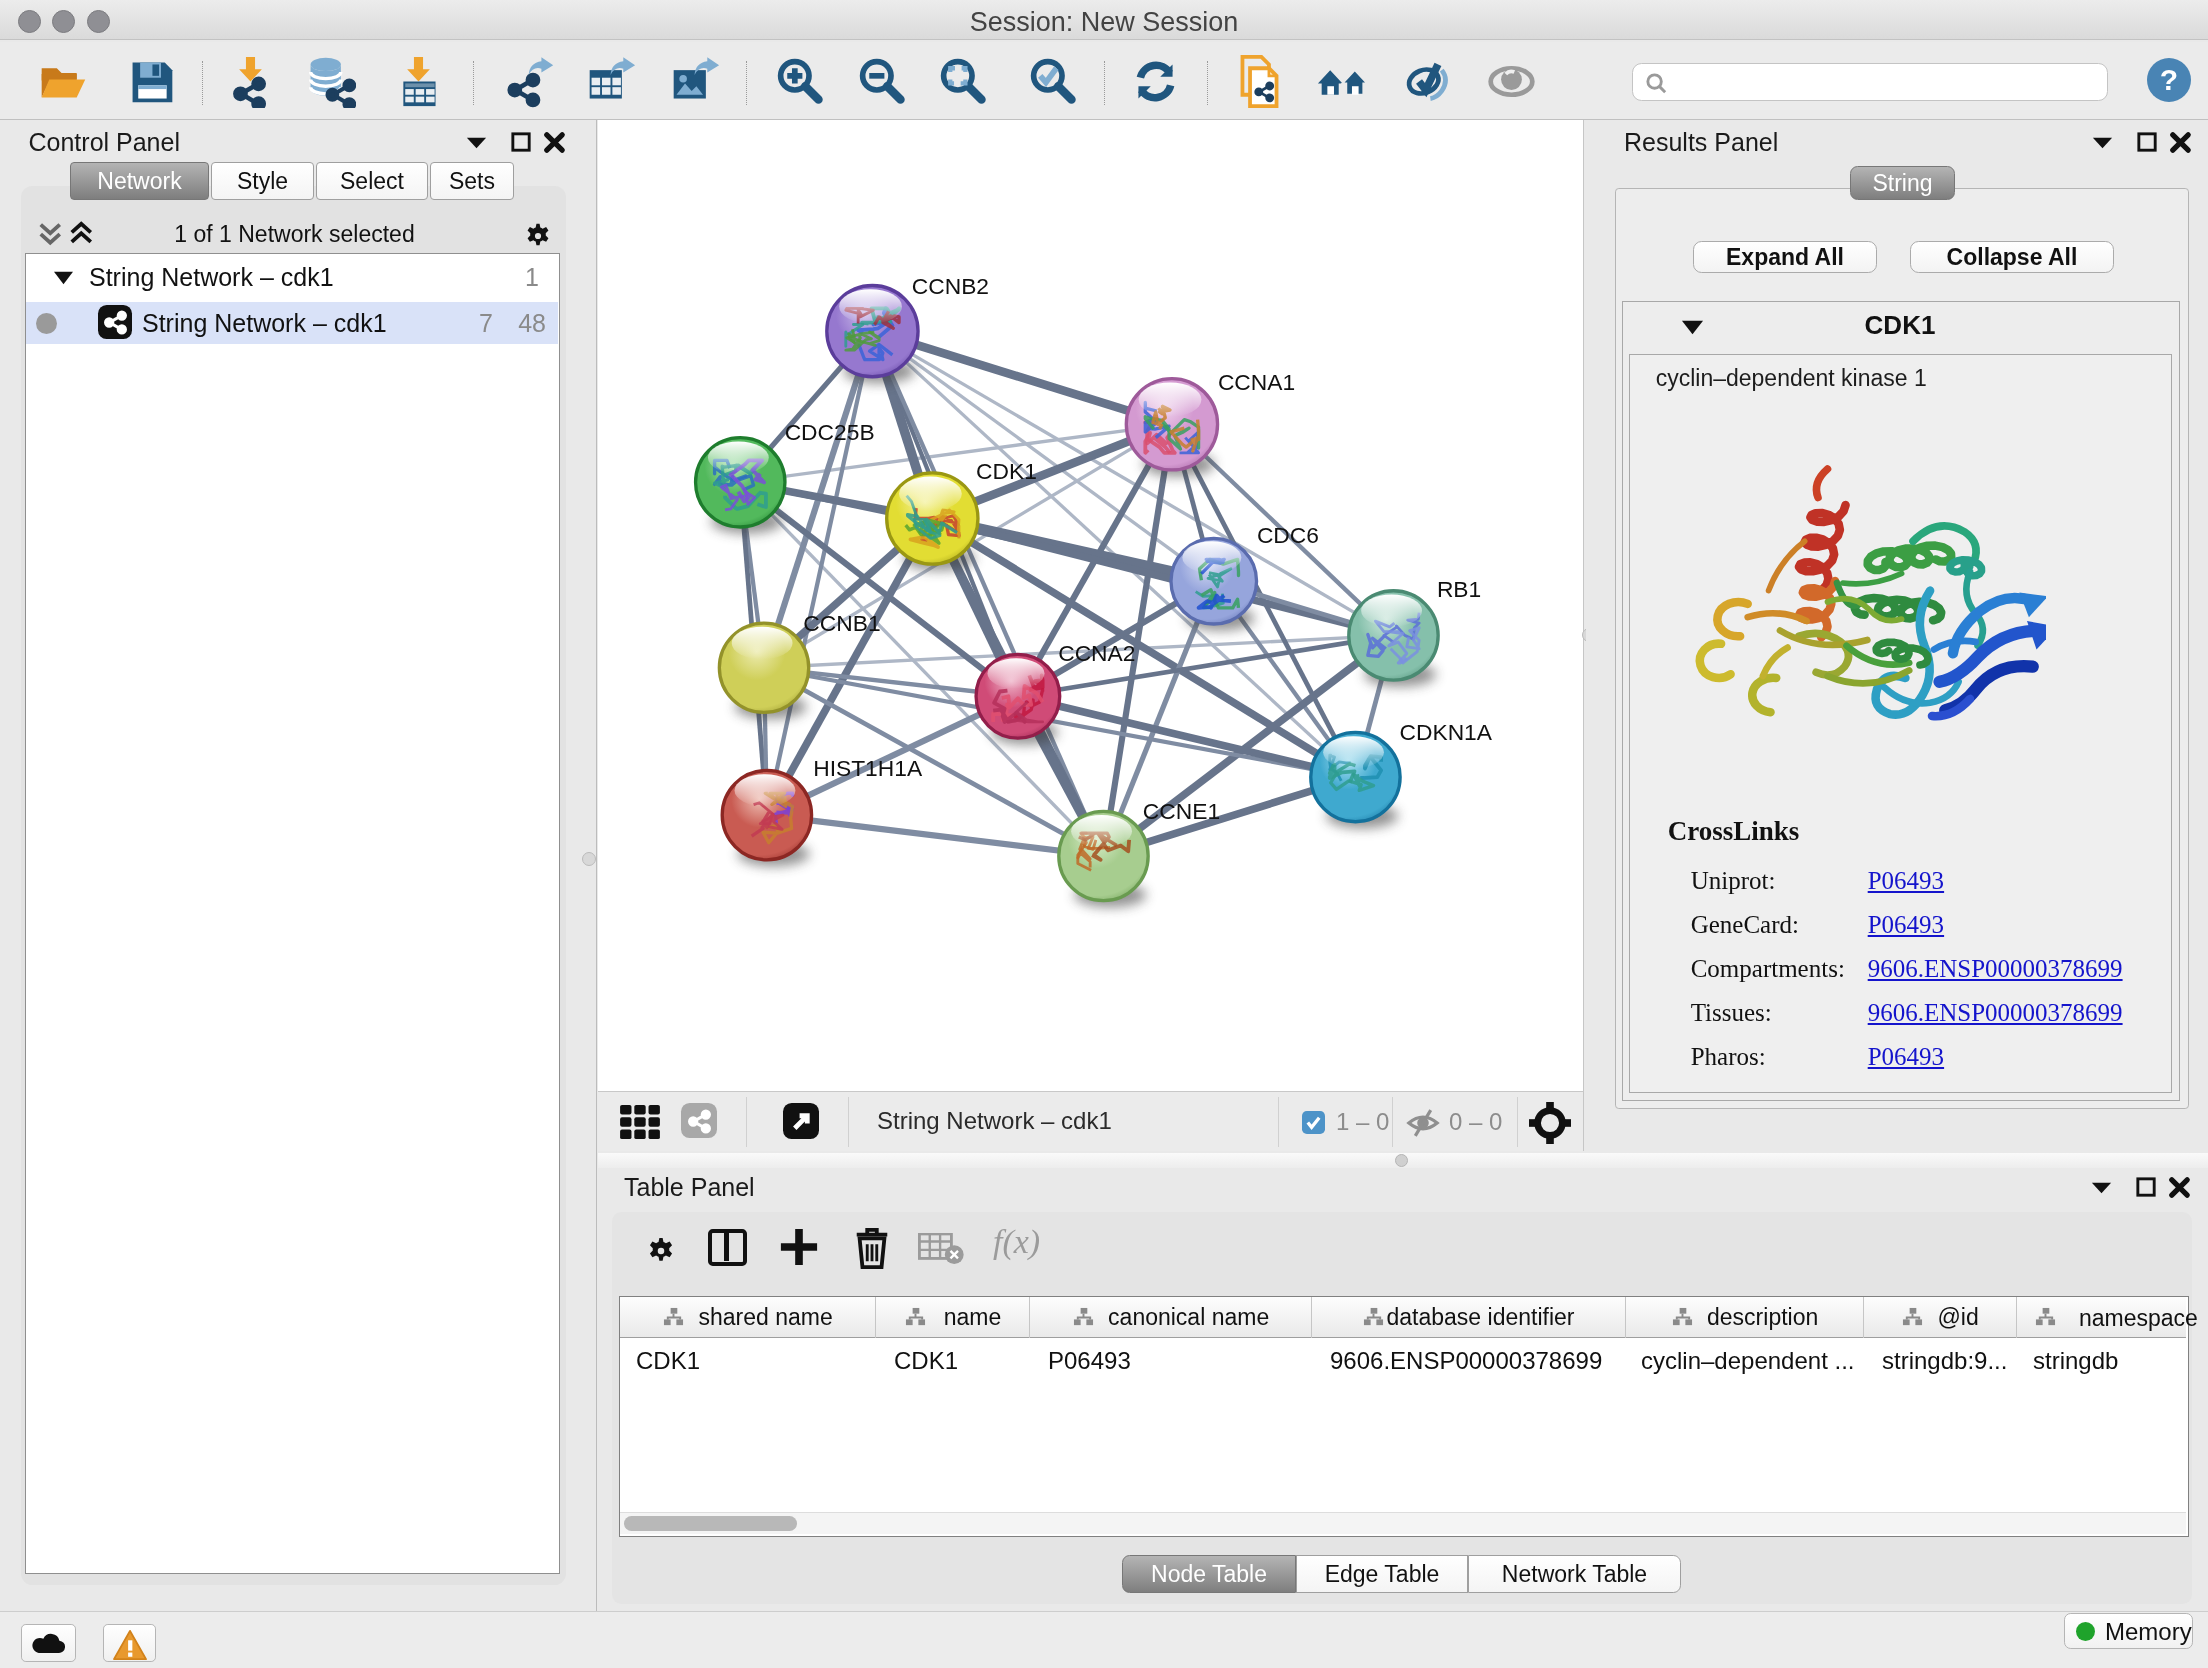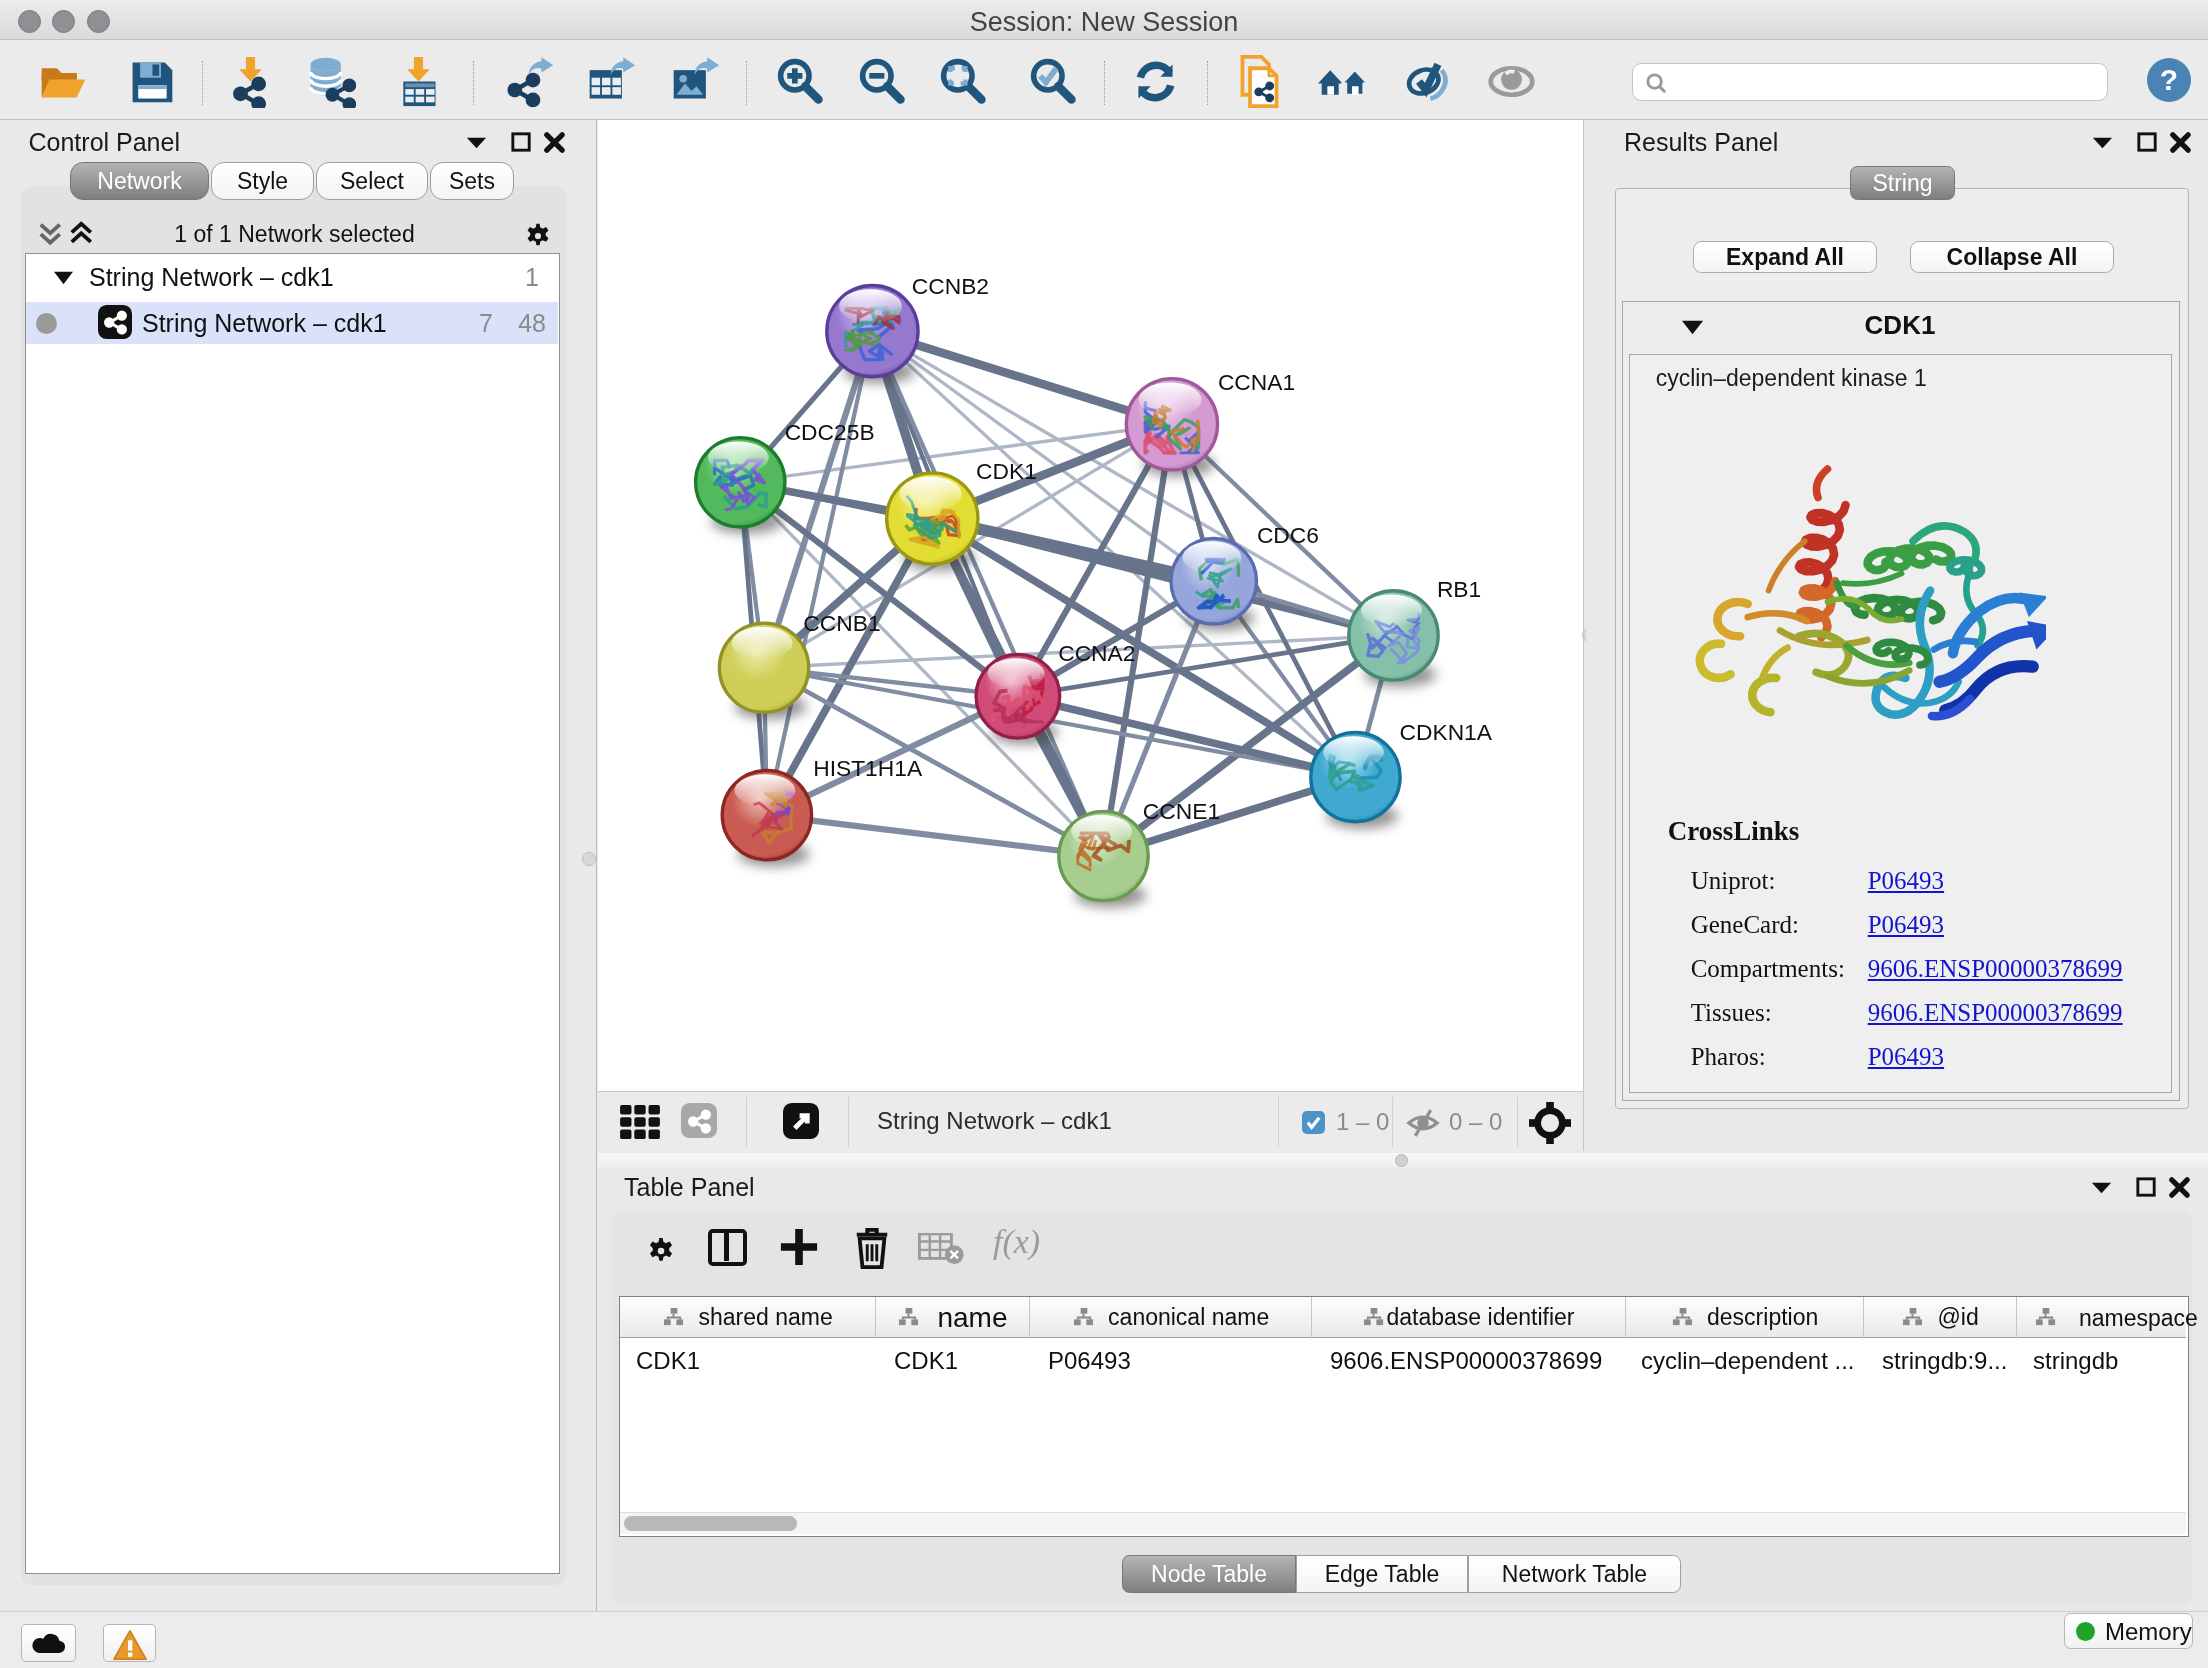--- a/index.html
+++ b/index.html
@@ -1,18 +1,18 @@
 <!DOCTYPE html>
 <html style="font-size:15px"><head><meta charset="utf-8"><style>
 *{margin:0;padding:0;box-sizing:border-box}
 html,body{width:2208px;height:1668px;background:#e9e9e9;font-family:"Liberation Sans",sans-serif;overflow:hidden;position:relative}
 .abs{position:absolute}
 .tsep{position:absolute;top:61px;height:44px;width:0;border-left:1.9px dotted #9a9a9a}
 .paneltitle{font-size:25px;color:#1a1a1a}
-.tab{position:absolute;height:38px;border:1px solid #9f9f9f;border-radius:13px;font-size:23px;display:flex;align-items:center;justify-content:center}
+.tab{position:absolute;height:38px;border:1px solid #9f9f9f;border-radius:4px;font-size:23px;display:flex;align-items:center;justify-content:center}
 .tab.sel{background:linear-gradient(#b4b4b4,#7e7e7e);color:#fff;border-color:#777}
 .tab.uns{background:linear-gradient(#ffffff,#f4f4f4);color:#111}
 .btn{position:absolute;background:linear-gradient(#ffffff,#f3f3f3);border:1px solid #ababab;border-radius:8.6px;font-size:23px;font-weight:bold;color:#111;display:flex;align-items:center;justify-content:center}
 a.lk{color:#1414cc;text-decoration:underline}
 </style></head><body>
 
 <div class="abs" style="left:0;top:0;width:2208px;height:40px;background:linear-gradient(#ececec,#dadada);border-bottom:1.9px solid #c2c2c2">
  <div class="abs" style="left:18px;top:9.5px;width:23px;height:23px;border-radius:50%;background:#8f8f94;border:1px solid #7c7c80"></div>
  <div class="abs" style="left:52px;top:9.5px;width:23px;height:23px;border-radius:50%;background:#8f8f94;border:1px solid #7c7c80"></div>
  <div class="abs" style="left:87px;top:9.5px;width:23px;height:23px;border-radius:50%;background:#8f8f94;border:1px solid #7c7c80"></div>
@@ -664,21 +664,21 @@
           <svg width="23" height="21" viewBox="0 0 24 22">
             <g fill="#8a8a8a">
               <rect x="9" y="1" width="7" height="6"></rect>
               <rect x="2" y="13" width="7" height="6"></rect>
               <rect x="15" y="13" width="7" height="6"></rect>
               <path d="M12 7 v4 M6 13 v-2 h13 v2 M12 9 h0" stroke="#8a8a8a" stroke-width="2" fill="none"></path>
             </g>
           </svg>
           <span>shared name</span>
         </div>
-        <div style="position:absolute;left:256px;top:0;width:154px;height:41px;border-right:1.9px solid #c6c6c6;display:flex;align-items:center;justify-content:center;gap:17px;font-size:28px;color:#111">
+        <div style="position:absolute;left:256px;top:0;width:154px;height:41px;border-right:1.9px solid #c6c6c6;display:flex;align-items:center;justify-content:center;gap:17px;font-size:23px;color:#111">
           <svg width="23" height="21" viewBox="0 0 24 22">
             <g fill="#8a8a8a">
               <rect x="9" y="1" width="7" height="6"></rect>
               <rect x="2" y="13" width="7" height="6"></rect>
               <rect x="15" y="13" width="7" height="6"></rect>
               <path d="M12 7 v4 M6 13 v-2 h13 v2 M12 9 h0" stroke="#8a8a8a" stroke-width="2" fill="none"></path>
             </g>
           </svg>
           <span>name</span>
         </div>

